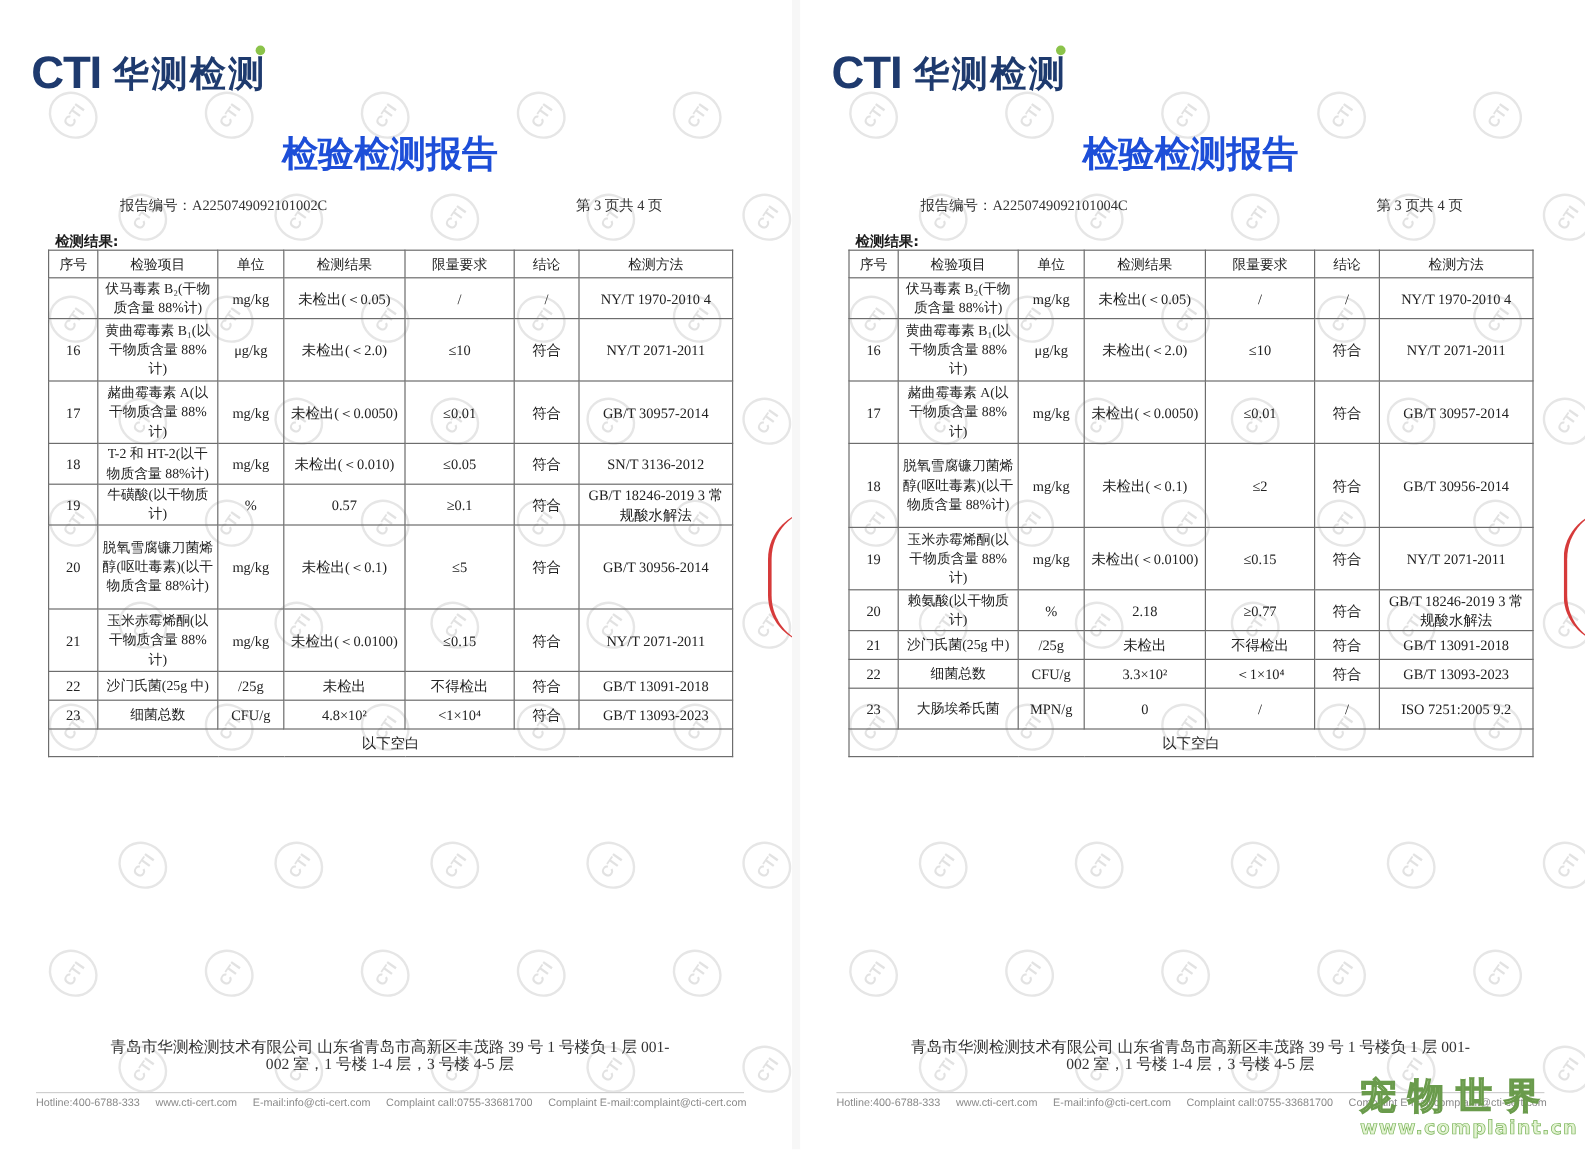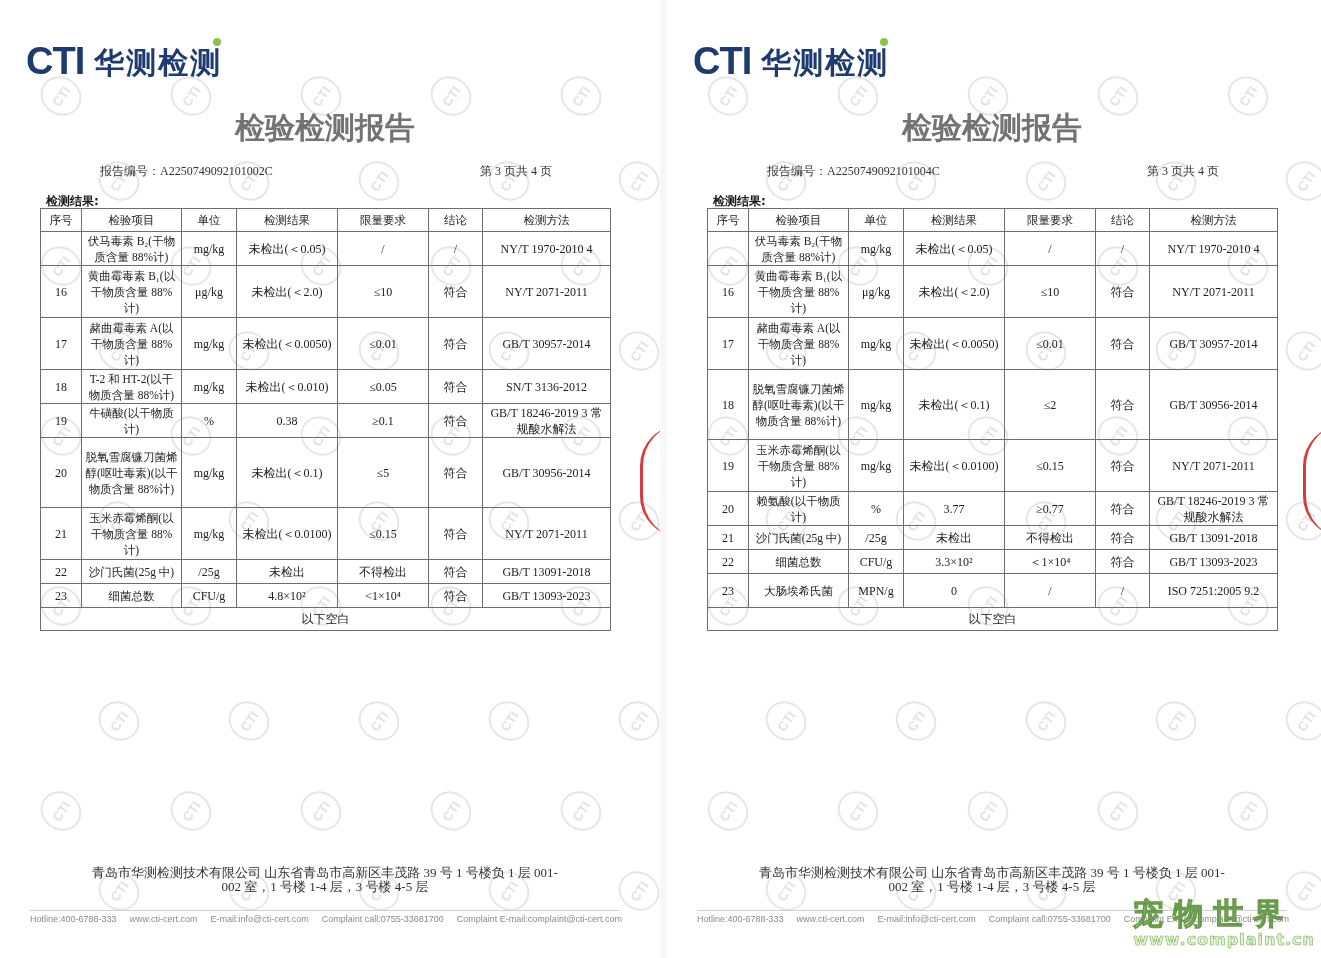--- a/index.html
+++ b/index.html
@@ -38,21 +38,21 @@
     position: absolute; right: 1px; top: -4px; width: 8px; height: 8px;
     background: #8bc34a; border-radius: 50%;
   }
   .logo .cn {
     font: bold 30px "DejaVu Sans", sans-serif; color: #1e3a6e;
     margin-left: 10px; line-height: 34px; letter-spacing: 2px;
   }
 
   .title {
     position: absolute; left: 0; width: 650px; top: 108px; text-align: center;
-    font: bold 30px "DejaVu Serif", serif; color: #737373; z-index: 2;
+    font: bold 30px "DejaVu Serif", serif; color: #1d4ed8; z-index: 2;
   }
   .report-no {
     position: absolute; left: 100px; top: 163px; font-size: 12px; color: #333; z-index: 2;
   }
   .page-no {
     position: absolute; left: 480px; top: 163px; font-size: 12px; color: #333; z-index: 2;
   }
   .section-label {
     position: absolute; left: 46px; top: 193px; font: bold 12px "DejaVu Sans", sans-serif; z-index: 2;
   }
@@ -228,21 +228,21 @@
           <td>mg/kg</td>
           <td>未检出(＜0.010)</td>
           <td>≤0.05</td>
           <td>符合</td>
           <td>SN/T 3136-2012</td>
         </tr>
         <tr style="height: 34px;">
           <td>19</td>
           <td class="item">牛磺酸(以干物质计)</td>
           <td>%</td>
-          <td>0.38</td>
+          <td>0.57</td>
           <td>≥0.1</td>
           <td>符合</td>
           <td>GB/T 18246-2019 3 常规酸水解法</td>
         </tr>
         <tr style="height: 70px;">
           <td>20</td>
           <td class="item">脱氧雪腐镰刀菌烯醇(呕吐毒素)(以干物质含量 88%计)</td>
           <td>mg/kg</td>
           <td>未检出(＜0.1)</td>
           <td>≤5</td>
@@ -420,21 +420,21 @@
           <td>mg/kg</td>
           <td>未检出(＜0.0100)</td>
           <td>≤0.15</td>
           <td>符合</td>
           <td>NY/T 2071-2011</td>
         </tr>
         <tr style="height: 34px;">
           <td>20</td>
           <td class="item">赖氨酸(以干物质计)</td>
           <td>%</td>
-          <td>3.77</td>
+          <td>2.18</td>
           <td>≥0.77</td>
           <td>符合</td>
           <td>GB/T 18246-2019 3 常规酸水解法</td>
         </tr>
         <tr style="height: 24px;">
           <td>21</td>
           <td class="item">沙门氏菌(25g 中)</td>
           <td>/25g</td>
           <td>未检出</td>
           <td>不得检出</td>

